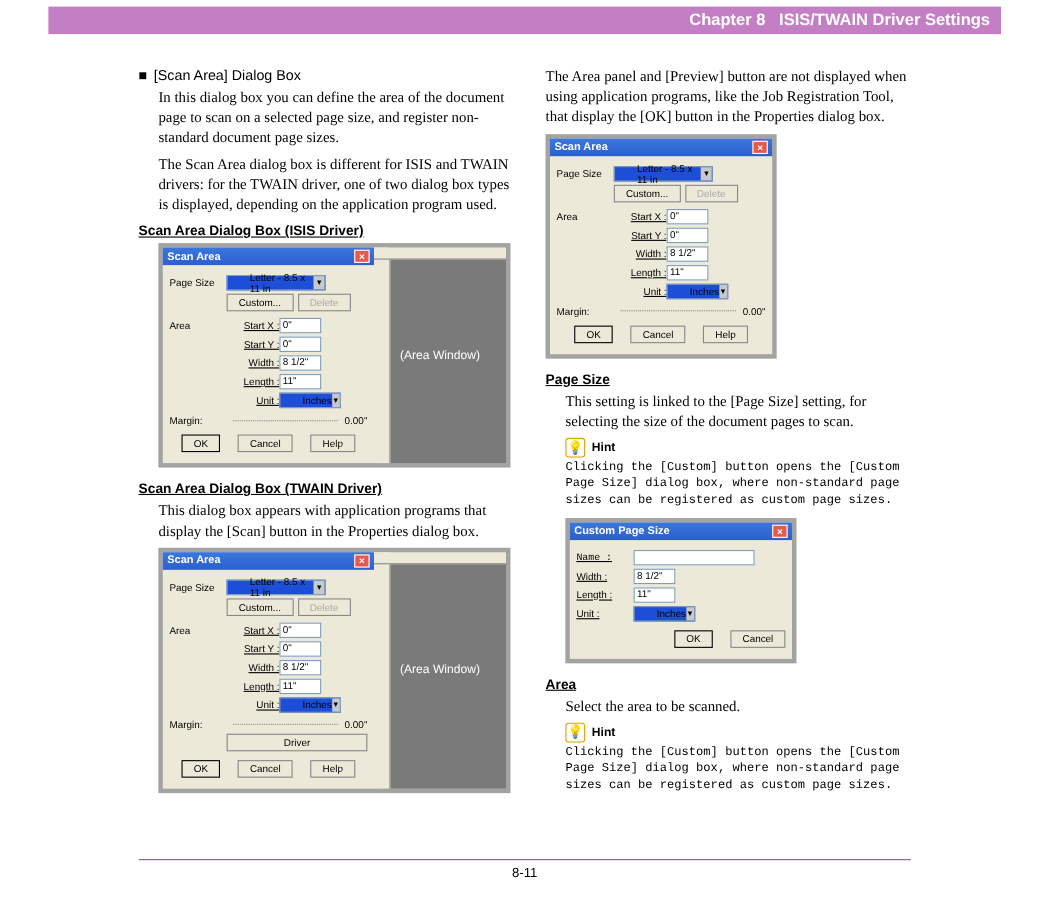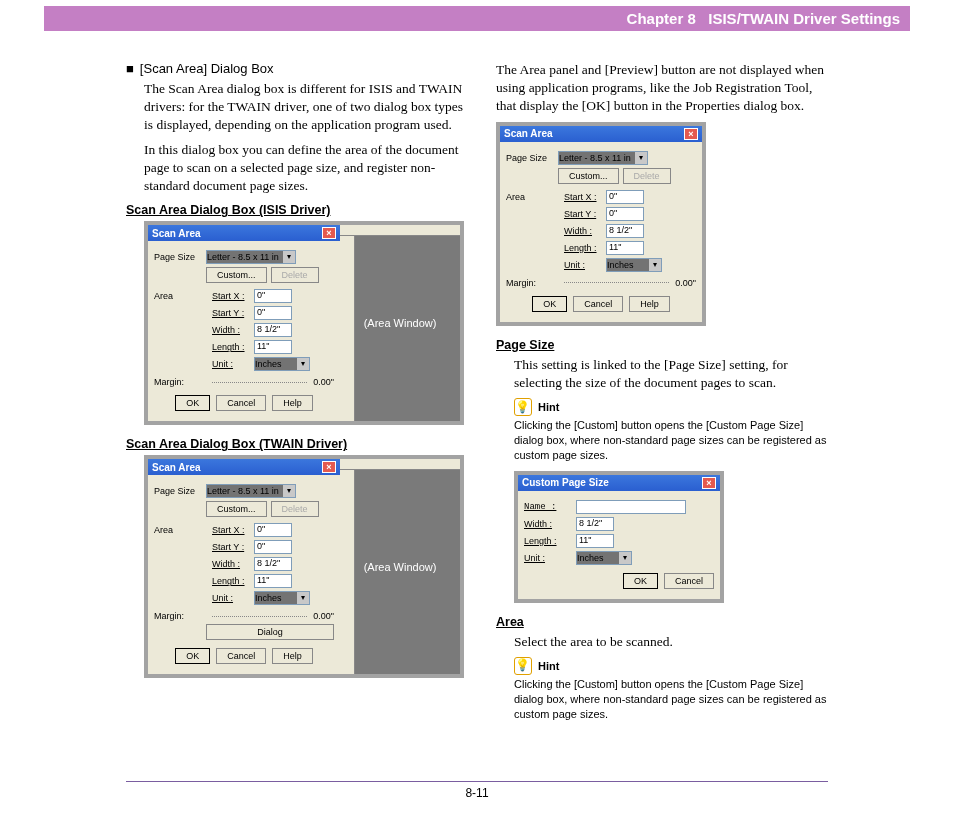--- a/index.html
+++ b/index.html
@@ -16,50 +16,50 @@
   .dialog-small { width: 210px; }
   .dialog-wide { width: 320px; display: flex; }
   .dialog-left { flex: 1; padding: 6px 6px 6px 6px; }
   .dialog-right { width: 120px; background: #7a7a7a; position: relative; display:flex; align-items:center; justify-content:center; color:#fff; font-family: Arial,sans-serif; font-size: 11px;}
   .dialog-right::before { content:""; position:absolute; left:0; top:0; bottom:0; width:14px; background:#ece9d8; border-right:1px solid #888;}
   .dialog-right::after { content:""; position:absolute; left:0; right:0; top:0; height:10px; background:#ece9d8; border-bottom:1px solid #888;}
   .titlebar { background: linear-gradient(#3b77dd,#2a5fd0); color: #fff; font-weight: bold; font-size: 10px; padding: 2px 4px; display: flex; justify-content: space-between; align-items:center; }
   .closebtn { background: #e45a4f; width: 14px; height: 12px; border:1px solid #fff; color:#fff; font-size:9px; text-align:center; line-height:10px; }
   .row { display: flex; align-items: center; margin: 3px 0; }
   .lab { width: 52px; }
-  .sublab { width: 48px; padding-left:6px; text-decoration: underline; }
+  .sublab { width: 48px; padding-left:6px; text-decoration: underline; text-align: right; }
   .inp { background: #fff; border: 1px solid #7f9db9; height: 14px; padding: 0 2px; font-size: 9px; min-width: 38px; display:inline-block;}
-  .sel { background: #737373; border: 1px solid #7f9db9; height: 14px; font-size: 9px; width: 90px; display:flex; justify-content:space-between; align-items:center; padding-left:0;}
+  .sel { background: #1d4ed8; border: 1px solid #7f9db9; height: 14px; font-size: 9px; width: 90px; display:flex; justify-content:space-between; align-items:center; padding-left:20px;}
   .selarrow { background:#c8c8c8; width:12px; height:12px; font-size:8px; text-align:center; line-height:12px;}
   .btn { background: #ece9d8; border: 1px solid #888; font-size: 9px; height: 16px; padding: 0 10px; display:inline-flex; align-items:center; }
-  .btnrow { display:flex; gap:6px; justify-content:center; margin-top:8px; padding-bottom:4px;}
+  .btnrow { display:flex; gap:16px; justify-content:center; margin-top:8px; padding-bottom:4px;}
   .slider { border-bottom:1px dotted #888; height:1px; flex:1; margin: 0 6px; }
   .hint-row { display:flex; align-items:center; gap:6px; margin:4px 0 2px 18px; }
   .hint-icon { width:18px; height:18px; border:1.5px solid #e0a000; border-radius:3px; display:flex; align-items:center; justify-content:center; color:#e0a000; font-size:12px; }
   .hint-label { font-family: Arial,sans-serif; font-weight:bold; font-size:11px; }
-  .hint-text { font-family: Liberation Sans, sans-serif; font-size:11px; line-height:1.35; margin:2px 0 8px 18px; }
+  .hint-text { font-family: Liberation Mono, monospace; font-size:11px; line-height:1.35; margin:2px 0 8px 18px; }
   .footer { position:absolute; bottom:18px; left:96px; right:96px; border-top:1px solid #7a5da0; text-align:center; padding-top:4px; font-size:12px; font-family: Arial,sans-serif;}
   .area-win-label { position:relative; z-index:2; }
 </style>
 </head>
 <body>
 
 <div class="page">
   <div class="header-bar">
     <span>Chapter 8</span>&nbsp;&nbsp;&nbsp;<span>ISIS/TWAIN Driver Settings</span>
   </div>
 
   <div class="cols">
 
     <div class="col">
       <div class="section-title">
         <span class="bullet">■</span><span>[Scan Area] Dialog Box</span>
       </div>
+      <div class="body-text">In this dialog box you can define the area of the document page to scan on a selected page size, and register non-standard document page sizes.</div>
       <div class="body-text">The Scan Area dialog box is different for ISIS and TWAIN drivers: for the TWAIN driver, one of two dialog box types is displayed, depending on the application program used.</div>
-      <div class="body-text">In this dialog box you can define the area of the document page to scan on a selected page size, and register non-standard document page sizes.</div>
 
       <div class="sub-heading">Scan Area Dialog Box (ISIS Driver)</div>
 
       <div class="dialog dialog-wide">
         <div style="flex:1;">
           <div class="titlebar">
             <span>Scan Area</span>
             <span class="closebtn">×</span>
           </div>
           <div class="dialog-left">
@@ -114,20 +114,21 @@
               <span class="btn">Help</span>
             </div>
           </div>
         </div>
         <div class="dialog-right">
             <span class="area-win-label">(Area Window)</span>
           </div>
       </div>
 
       <div class="sub-heading">Scan Area Dialog Box (TWAIN Driver)</div>
+      <div class="body-text">This dialog box appears with application programs that display the [Scan] button in the Properties dialog box.</div>
 
       <div class="dialog dialog-wide">
         <div style="flex:1;">
           <div class="titlebar">
               <span>Scan Area</span>
               <span class="closebtn">×</span>
             </div>
           <div class="dialog-left">
             <div class="row">
                 <span class="lab">Page Size</span>
@@ -169,21 +170,21 @@
                   <span class="selarrow">▾</span>
                 </span>
               </div>
             <div class="row" style="margin-top:6px;">
                 <span class="lab">Margin:</span>
                 <span class="slider"></span>
                 <span>0.00"</span>
               </div>
             <div class="row">
                 <span class="lab"></span>
-                <span class="btn" style="flex:1;justify-content:center;">Dialog</span>
+                <span class="btn" style="flex:1;justify-content:center;">Driver</span>
               </div>
             <div class="btnrow">
               <span class="btn" style="border:1px solid #000;">OK</span>
               <span class="btn">Cancel</span>
               <span class="btn">Help</span>
             </div>
           </div>
         </div>
         <div class="dialog-right">
             <span class="area-win-label">(Area Window)</span>

